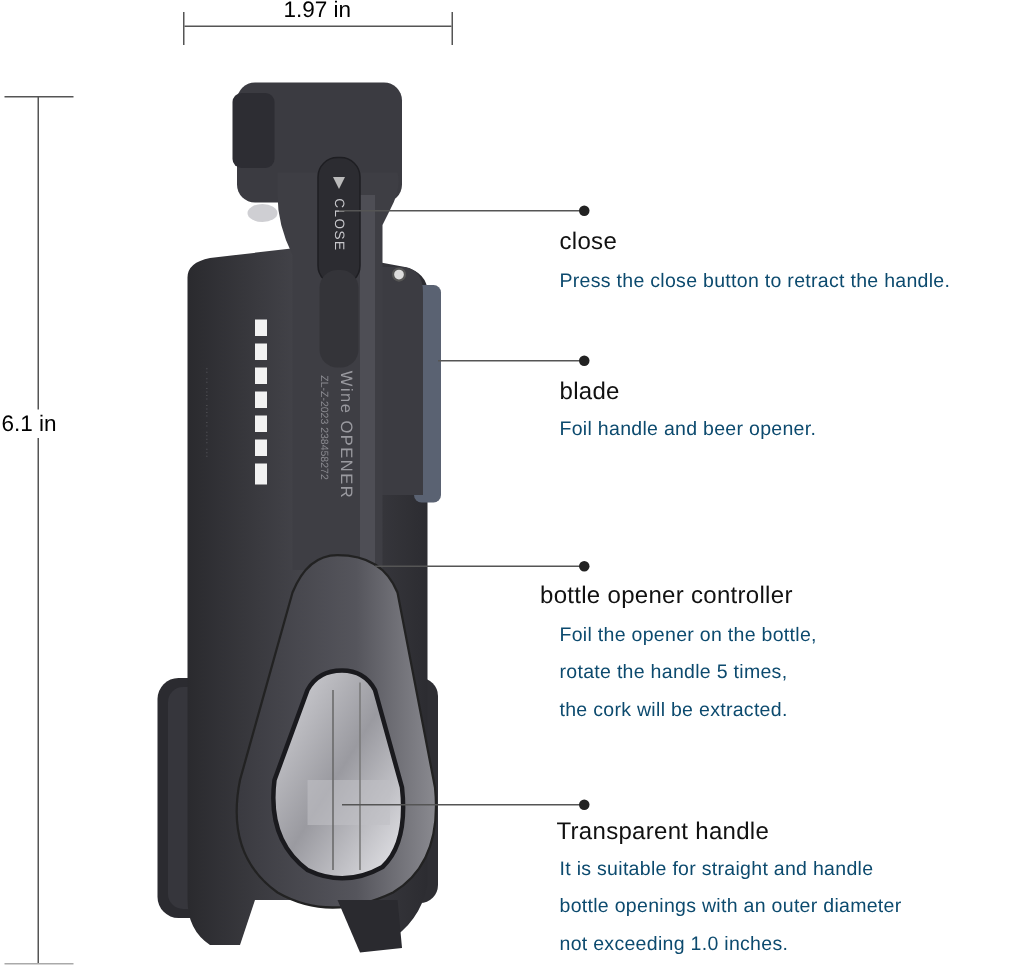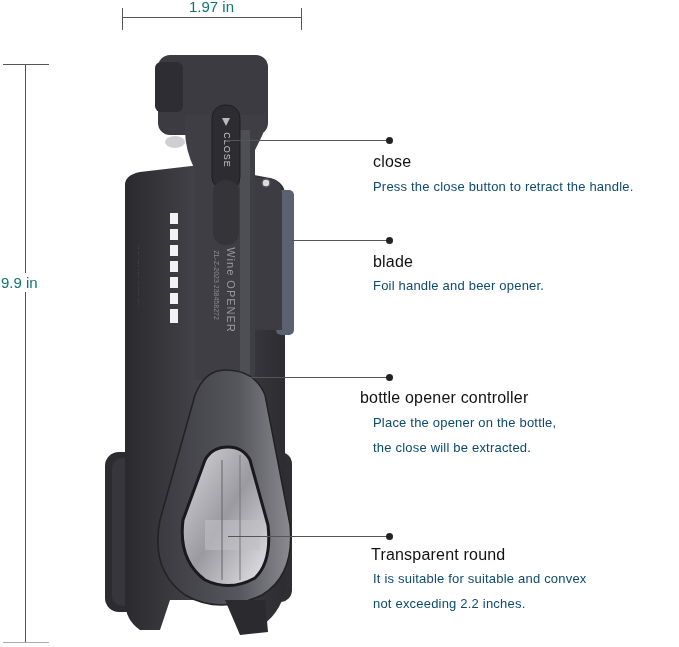--- a/index.html
+++ b/index.html
@@ -1,37 +1,37 @@
 <!DOCTYPE html>
 <html><head>
 <meta charset="utf-8">
 <style>
   html, body { margin:0; padding:0; background:#ffffff; }
   body { width:679px; height:647px; position:relative; overflow:hidden;
          font-family:"Liberation Sans", "DejaVu Sans", sans-serif; color:#1a1a1a; }
   .dim-line { position:absolute; background:#555; }
-  .dim-text { position:absolute; font-size:15px; color:#0f766e; background:#fff; line-height:1; }
+  .dim-text { position:absolute; font-size:15px; color:#000000; background:#fff; line-height:1; }
   .callout-line { position:absolute; height:1px; background:#555; }
   .callout-dot { position:absolute; width:7px; height:7px; border-radius:50%; background:#222; }
   .feat-title { position:absolute; font-size:16px; color:#111; white-space:nowrap; letter-spacing:0.2px; }
   .feat-desc { position:absolute; font-size:13px; color:#0c4a6e; line-height:25px; white-space:nowrap; letter-spacing:0.2px; }
   svg { position:absolute; left:0; top:0; }
 </style>
 </head>
 <body>
 
 <div class="dim-line" style="left:123px; top:17px; width:178px; height:1px;"></div>
 <div class="dim-line" style="left:122px; top:8px; width:1px; height:22px;"></div>
 <div class="dim-line" style="left:301px; top:8px; width:1px; height:22px;"></div>
 <div class="dim-text" style="left:187px; top:-1px; padding:0 2px;">1.97 in</div>
 
 <div class="dim-line" style="left:25px; top:64px; width:1px; height:578px;"></div>
 <div class="dim-line" style="left:3px; top:64px; width:46px; height:1px;"></div>
 <div class="dim-line" style="left:3px; top:642px; width:46px; height:1px; background:#aaa;"></div>
-<div class="dim-text" style="left:1px; top:273px; padding:2px 0;">9.9 in</div>
+<div class="dim-text" style="left:1px; top:273px; padding:2px 0;">6.1 in</div>
 
 <svg width="679" height="647" viewBox="0 0 679 647">
   <defs>
     <linearGradient id="bodyGrad" x1="0" x2="1" y1="0" y2="0">
       <stop offset="0" stop-color="#2a2a2e"></stop>
       <stop offset="0.5" stop-color="#45454b"></stop>
       <stop offset="1" stop-color="#2c2c31"></stop>
     </linearGradient>
     <linearGradient id="handleGrad" x1="0" x2="1" y1="0" y2="0">
       <stop offset="0" stop-color="#3a3a40"></stop>
@@ -107,23 +107,25 @@
 <div class="callout-dot" style="left:386px; top:237px;"></div>
 <div class="feat-title" style="left:373px; top:253px;text-align:center;">blade</div>
 <div class="feat-desc" style="left:373px; top:273px;">
   <div>Foil handle and beer opener.</div>
 </div>
 
 <div class="callout-line" style="left:250px; top:377px; width:139px;"></div>
 <div class="callout-dot" style="left:386px; top:374px;"></div>
 <div class="feat-title" style="left:360px; top:389px;">bottle opener controller</div>
 <div class="feat-desc" style="left:373px; top:410px;">
-  <div>Place the opener on the bottle,</div>
-  <div>the close will be extracted.</div>
+  <div>Foil the opener on the bottle,</div>
+  <div>rotate the handle 5 times,</div>
+  <div>the cork will be extracted.</div>
 </div>
 
 <div class="callout-line" style="left:228px; top:536px; width:161px;"></div>
 <div class="callout-dot" style="left:386px; top:533px;"></div>
-<div class="feat-title" style="left:371px; top:546px;">Transparent round</div>
+<div class="feat-title" style="left:371px; top:546px;">Transparent handle</div>
 <div class="feat-desc" style="left:373px; top:566px;">
-  <div>It is suitable for suitable and convex</div>
-  <div>not exceeding 2.2 inches.</div>
+  <div>It is suitable for straight and handle</div>
+  <div>bottle openings with an outer diameter</div>
+  <div>not exceeding 1.0 inches.</div>
 </div>
 
 </body></html>

